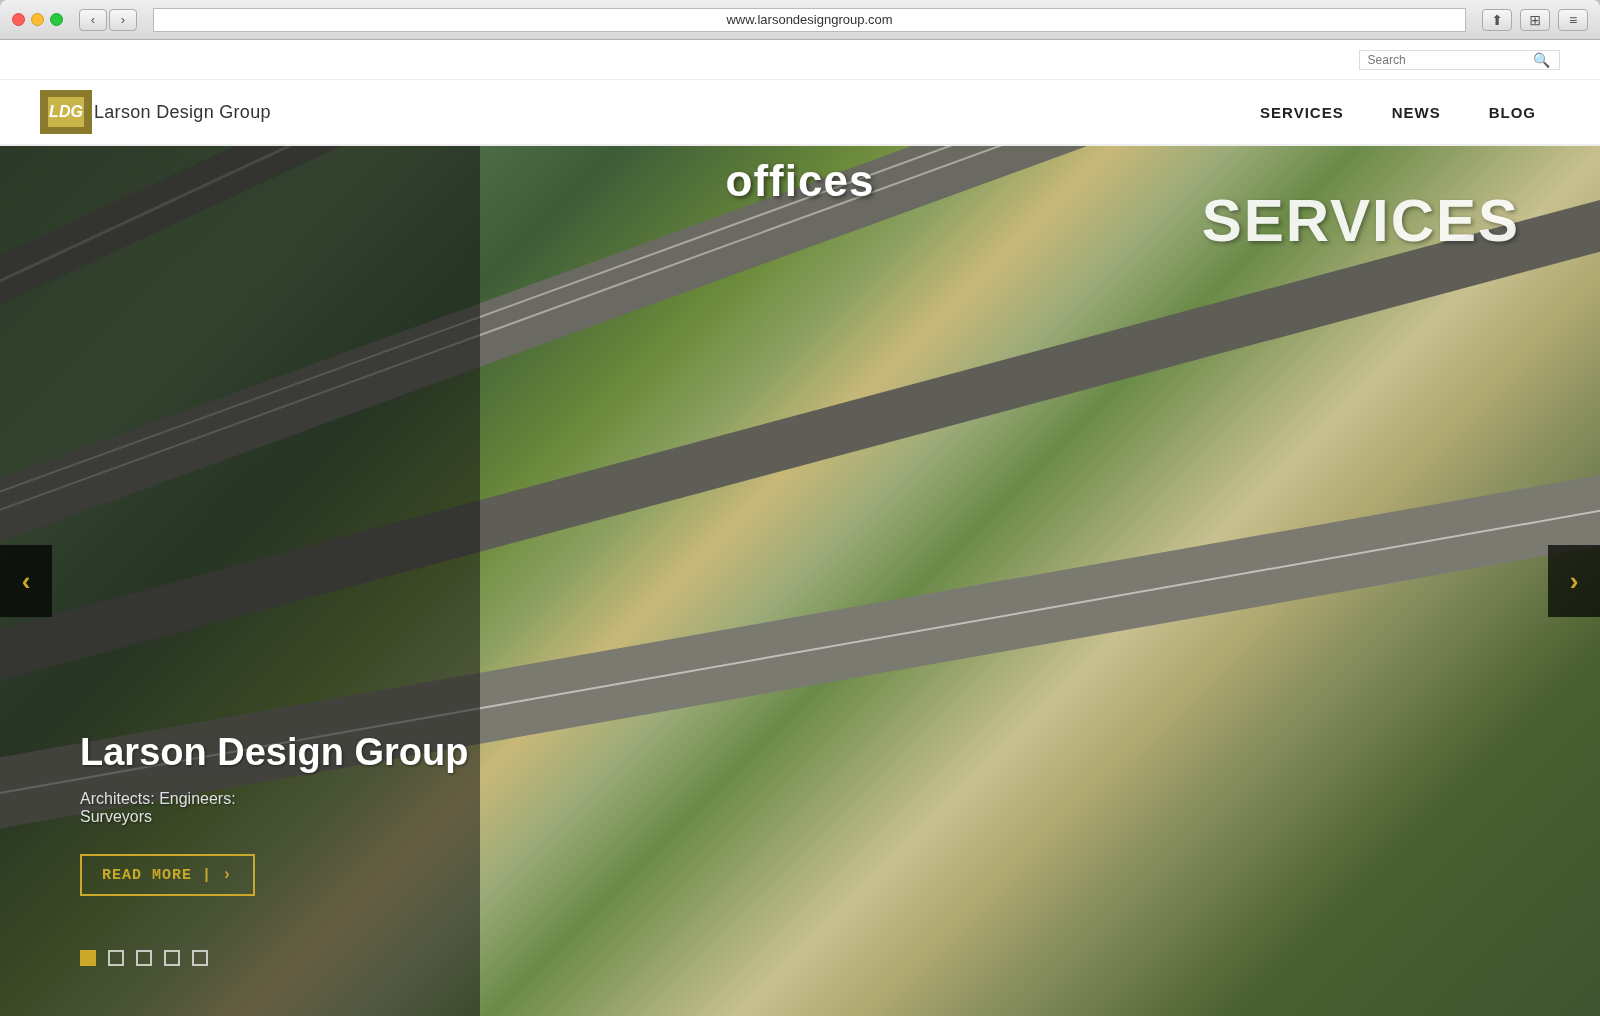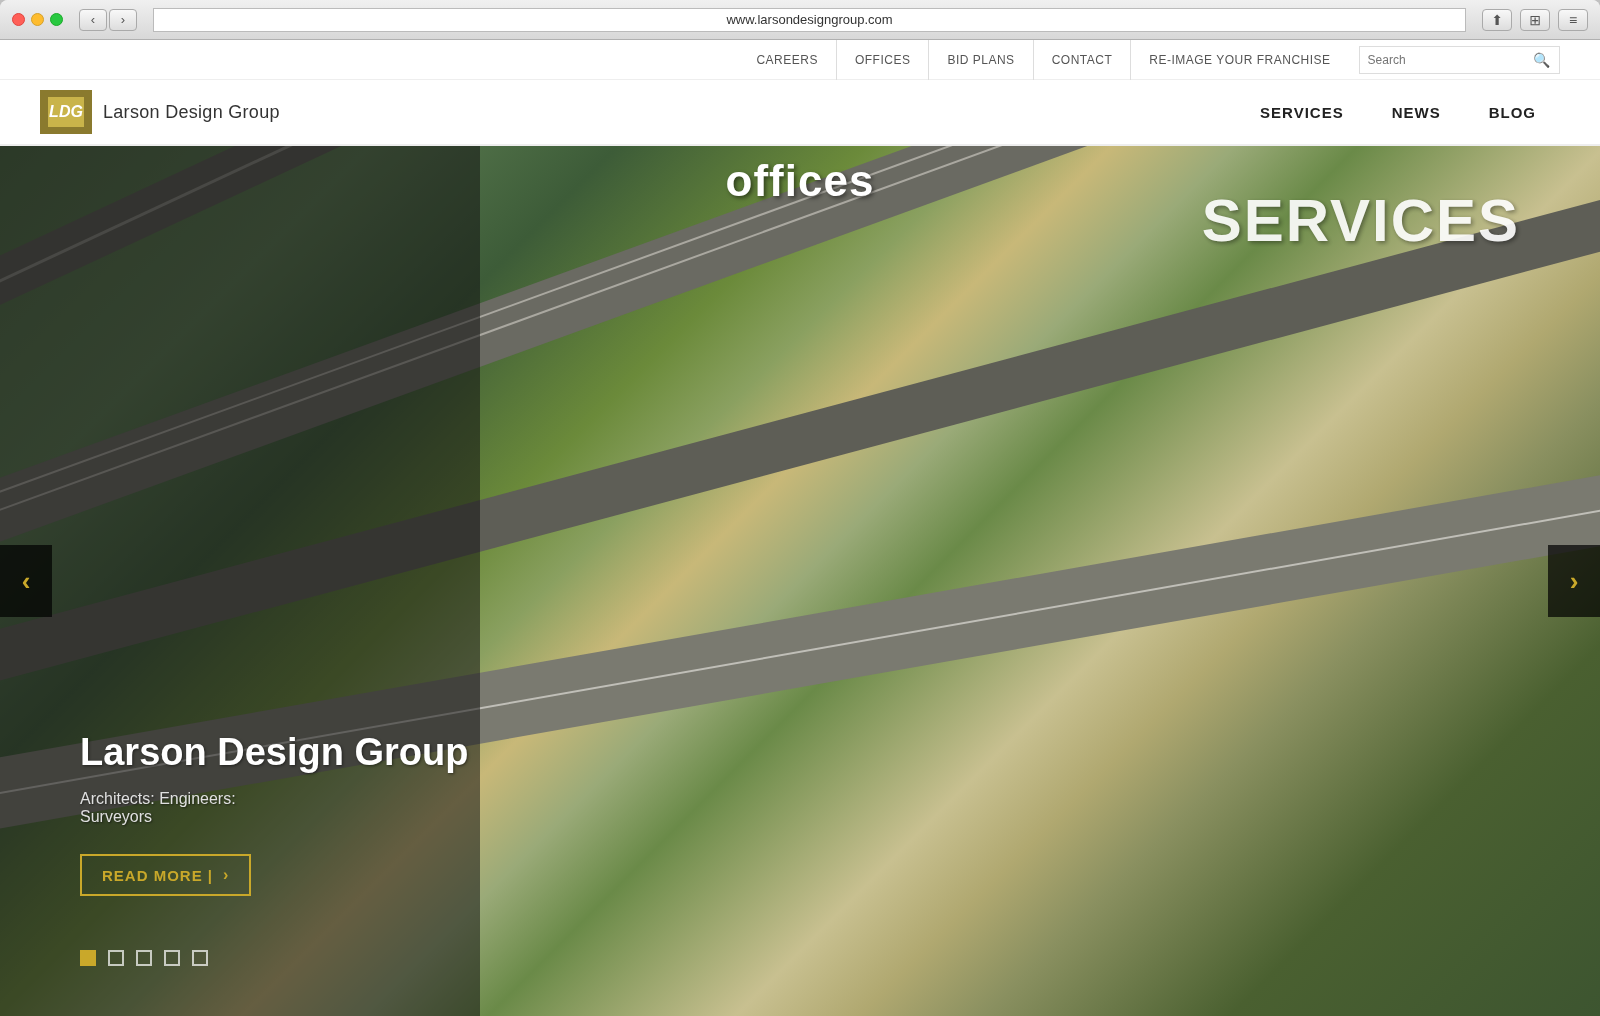--- a/index.html
+++ b/index.html
@@ -133,21 +133,21 @@
       align-items: center;
     }
 
     .utility-nav-item:last-child { border-right: none; }
 
     .search-container {
       display: flex;
       align-items: center;
       margin-left: 10px;
       border: 1px solid #ddd;
-      height: 28px;
+      height: 20px;
       padding: 0 8px;
       gap: 6px;
     }
 
     .search-input {
       border: none;
       outline: none;
       font-size: 12px;
       color: #888;
       width: 160px;
@@ -164,21 +164,21 @@
       background: white;
       display: flex;
       align-items: center;
       padding: 0 40px;
       border-bottom: 2px solid #eee;
     }
 
     .logo-area {
       display: flex;
       align-items: center;
-      gap: 11px;
+      gap: 2px;
       margin-right: auto;
     }
 
     .logo-icon {
       width: 52px;
       height: 44px;
       background: #8a7a2e;
       display: flex;
       align-items: center;
       justify-content: center;
@@ -393,20 +393,21 @@
       gap: 10px;
       border: 2px solid #c9a82a;
       color: #c9a82a;
       padding: 10px 20px;
       font-size: 15px;
       font-weight: bold;
       text-transform: uppercase;
       letter-spacing: 1px;
       cursor: pointer;
       background: transparent;
+      font-family: Liberation Mono, monospace;
     }
 
     .btn-arrow {
       font-size: 16px;
       color: #c9a82a;
     }
 
     
     .slide-dots {
       position: absolute;
@@ -509,27 +510,20 @@
     <div class="browser-actions">
       <div class="browser-action-btn">⬆</div>
       <div class="browser-action-btn">⊞</div>
       <div class="browser-action-btn">≡</div>
     </div>
   </div>
 
   <div class="website">
 
     <div class="utility-bar">
-      <nav class="utility-nav">
-        <div class="utility-nav-item">CAREERS</div>
-        <div class="utility-nav-item">OFFICES</div>
-        <div class="utility-nav-item">BID PLANS</div>
-        <div class="utility-nav-item">CONTACT</div>
-        <div class="utility-nav-item">RE-IMAGE YOUR FRANCHISE</div>
-      </nav>
       <div class="search-container">
         <input class="search-input" type="text" placeholder="Search" style="">
         <span class="search-icon">🔍</span>
       </div>
     </div>
 
     <div class="main-header">
       <div class="logo-area">
         <div class="logo-icon">
           <div class="logo-icon-inner">

